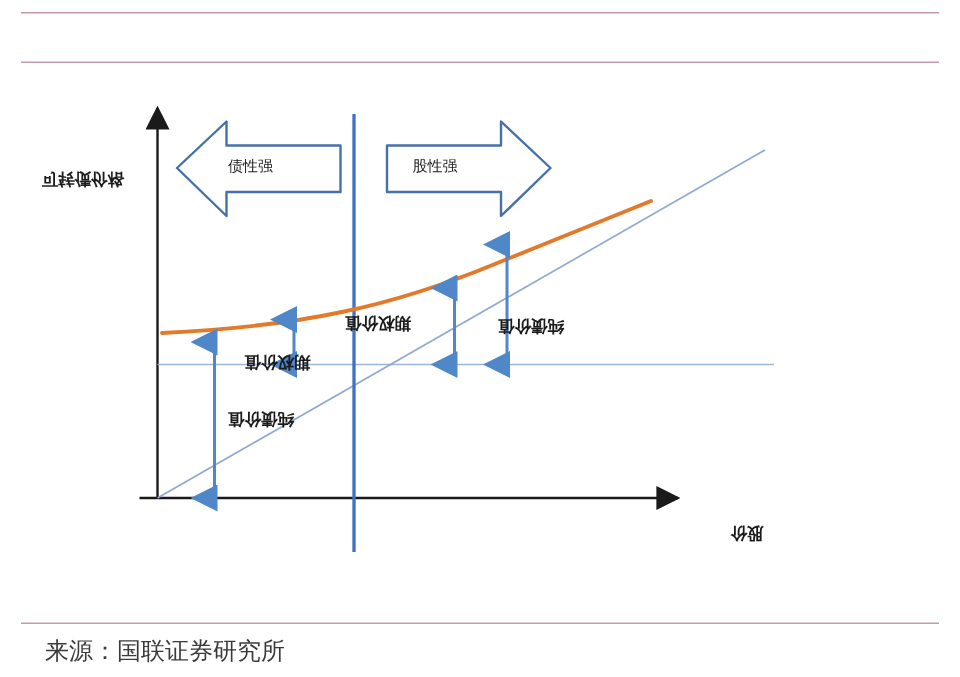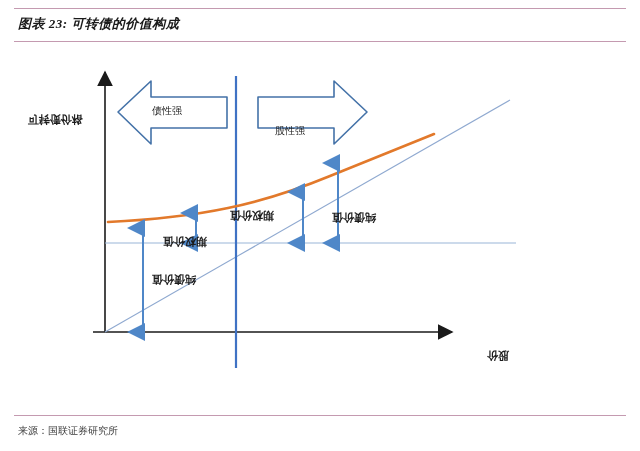--- a/index.html
+++ b/index.html
@@ -24,22 +24,22 @@
   .rule.footer{top:415px;}
   .title{
     position:absolute;left:18px;top:15px;
     font-size:13px;font-weight:bold;color:#1a1a1a;
     font-family:"Liberation Serif","DejaVu Serif",serif;
     font-style:italic;
     letter-spacing:.5px;
     white-space:nowrap;
   }
   .source{
-    position:absolute;left:18px;top:424px;
-    font-size:10px;color:#3a3a3a;
+    position:absolute;left:30px;top:424px;
+    font-size:16px;color:#3a3a3a;
     font-family:"Liberation Serif","DejaVu Serif",serif;
     white-space:nowrap;
   }
   
   .plot{
     position:absolute;left:0;top:50px;width:640px;height:360px;
   }
   svg.canvas{position:absolute;left:0;top:0;}
   
   .flip{
@@ -64,21 +64,20 @@
     font-family:"Liberation Sans","DejaVu Sans",sans-serif;
     white-space:nowrap;
   }
 </style>
 </head>
 <body>
 
 <div class="exhibit">
 
   <div class="rule top"></div>
-  <div class="title">图表 23: 可转债的价值构成</div>
   <div class="rule under-title"></div>
 
   <div class="plot">
     <svg class="canvas" width="640" height="360">
       <defs>
         <marker id="mkUp" markerWidth="9" markerHeight="9" refX="4.5" refY="8" orient="auto">
           <path d="M4.5 0 L9 9 L0 9 Z" fill="#4f87c8"></path>
         </marker>
         <marker id="mkDown" markerWidth="9" markerHeight="9" refX="4.5" refY="8" orient="auto">
           <path d="M4.5 0 L9 9 L0 9 Z" fill="#4f87c8"></path>
@@ -106,21 +105,21 @@
       <line x1="143" y1="282" x2="143" y2="178" stroke="#4f87c8" stroke-width="2" marker-start="url(#mkUp)" marker-end="url(#mkUp)"></line>
       <line x1="303" y1="193" x2="303" y2="142" stroke="#4f87c8" stroke-width="2" marker-start="url(#mkUp)" marker-end="url(#mkUp)"></line>
       <line x1="338" y1="193" x2="338" y2="113" stroke="#4f87c8" stroke-width="2" marker-start="url(#mkUp)" marker-end="url(#mkUp)"></line>
 
       <path d="M118 62 L151 31 L151 47 L227 47 L227 78 L151 78 L151 94 Z" fill="#ffffff" stroke="#4472a8" stroke-width="1.6" stroke-linejoin="round"></path>
 
       <path d="M258 47 L334 47 L334 31 L367 62 L334 94 L334 78 L258 78 Z" fill="#ffffff" stroke="#4472a8" stroke-width="1.6" stroke-linejoin="round"></path>
     </svg>
 
     <div class="arrowlabel" style="left:152px;top:54px;">债性强</div>
-    <div class="arrowlabel" style="left:275px;top:54px;margin-top:20px;">股性强</div>
+    <div class="arrowlabel" style="left:275px;top:54px;">股性强</div>
 
     <div class="flip" style="left:28px;top:62px;">可转债价格</div>
     <div class="flipx" style="left:487px;top:298px;">股价</div>
 
     <div class="flipx" style="left:163px;top:184px;">期权价值</div>
     <div class="flipx" style="left:152px;top:222px;">纯债价值</div>
     <div class="flipx" style="left:230px;top:158px;">期权价值</div>
     <div class="flipx" style="left:332px;top:160px;">纯债价值</div>
   </div>
 

